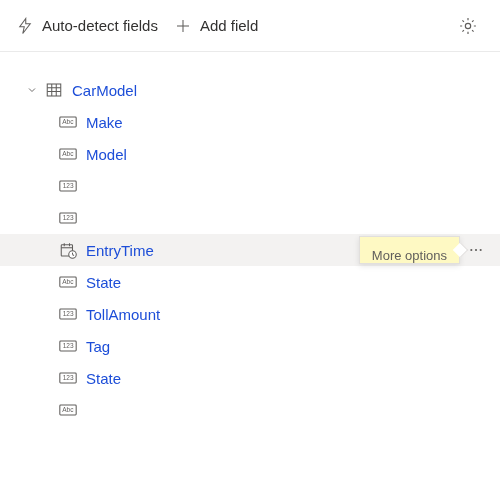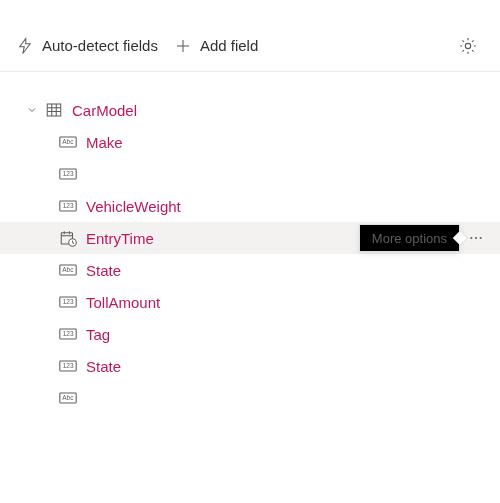--- a/index.html
+++ b/index.html
@@ -18,21 +18,20 @@
     height: 503px;
     background: #fff;
   }
   .toolbar {
     display: flex;
     align-items: center;
     height: 52px;
     padding: 0 16px;
     gap: 16px;
     border-bottom: 1px solid #eaeaea;
-    margin-top: 20px;
   }
   .tbtn {
     display: inline-flex;
     align-items: center;
     gap: 8px;
     color: #323130;
     cursor: pointer;
     font-size: 15px;
   }
   .spacer { flex: 1; }
@@ -74,42 +73,42 @@
     width:20px;
     flex:0 0 20px;
     display:inline-flex;
     align-items:center;
     justify-content:center;
     margin-right: 8px;
     color:#605e5c;
   }
   .label {
     font-size:15px;
-    color:#be185d;
+    color:#1d4ed8;
     white-space:nowrap;
   }
   .ell {
     margin-left:auto;
     display:inline-flex;
     align-items:center;
     justify-content:center;
     width:24px;
     color:#605e5c;
   }
   .tooltip {
     position:absolute;
     right: 40px;
     top: 2px;
     height: 28px;
-    background:#000000;
+    background:#fef9c3;
     border:1px solid #e1dfdd;
     box-shadow: 0 2px 6px rgba(0,0,0,.10);
     padding: 0 12px;
     display:flex;
-    align-items:center;
+    align-items:flex-end;
     font-size:13px;
     color:#605e5c;
   }
   .tooltip::after {
     content:"";
     position:absolute;
     right:-7px;
     top:50%;
     transform:translateY(-50%) rotate(45deg);
     width:10px;
@@ -181,32 +180,40 @@
     <rect x="1" y="1" width="20" height="12" rx="1"></rect>
     <text x="4" y="10" font-size="8" font-family="Segoe UI,Arial" fill="#605e5c" stroke="none">Abc</text>
   </svg>
 </span>
           <span class="label">Make</span>
         </div>
         <div class="row field-row">
           <span class="typeicon">
   <svg width="18" height="14" viewBox="0 0 22 14" fill="none" stroke="#605e5c" stroke-width="1.3">
     <rect x="1" y="1" width="20" height="12" rx="1"></rect>
-    <text x="4.5" y="10" font-size="8" font-family="Segoe UI,Arial" fill="#605e5c" stroke="none">123</text>
-  </svg>
-</span>
-        </div>
-        <div class="row field-row">
-          <span class="typeicon">
-  <svg width="18" height="14" viewBox="0 0 22 14" fill="none" stroke="#605e5c" stroke-width="1.3">
-    <rect x="1" y="1" width="20" height="12" rx="1"></rect>
-    <text x="4.5" y="10" font-size="8" font-family="Segoe UI,Arial" fill="#605e5c" stroke="none">123</text>
-  </svg>
-</span>
-          <span class="label">VehicleWeight</span>
+    <text x="4" y="10" font-size="8" font-family="Segoe UI,Arial" fill="#605e5c" stroke="none">Abc</text>
+  </svg>
+</span>
+          <span class="label">Model</span>
+        </div>
+        <div class="row field-row">
+          <span class="typeicon">
+  <svg width="18" height="14" viewBox="0 0 22 14" fill="none" stroke="#605e5c" stroke-width="1.3">
+    <rect x="1" y="1" width="20" height="12" rx="1"></rect>
+    <text x="4.5" y="10" font-size="8" font-family="Segoe UI,Arial" fill="#605e5c" stroke="none">123</text>
+  </svg>
+</span>
+        </div>
+        <div class="row field-row">
+          <span class="typeicon">
+  <svg width="18" height="14" viewBox="0 0 22 14" fill="none" stroke="#605e5c" stroke-width="1.3">
+    <rect x="1" y="1" width="20" height="12" rx="1"></rect>
+    <text x="4.5" y="10" font-size="8" font-family="Segoe UI,Arial" fill="#605e5c" stroke="none">123</text>
+  </svg>
+</span>
         </div>
         <div class="row field-row hovered">
           <span class="typeicon">
   <svg width="18" height="18" viewBox="0 0 24 24" fill="none" stroke="#605e5c" stroke-width="1.4">
     <rect x="3" y="5" width="15" height="15" rx="1"></rect>
     <line x1="3" y1="9" x2="18" y2="9"></line>
     <line x1="7" y1="3" x2="7" y2="7"></line>
     <line x1="14" y1="3" x2="14" y2="7"></line>
     <circle cx="18" cy="18" r="5" fill="#fff"></circle>
     <line x1="18" y1="15.5" x2="18" y2="18"></line>

